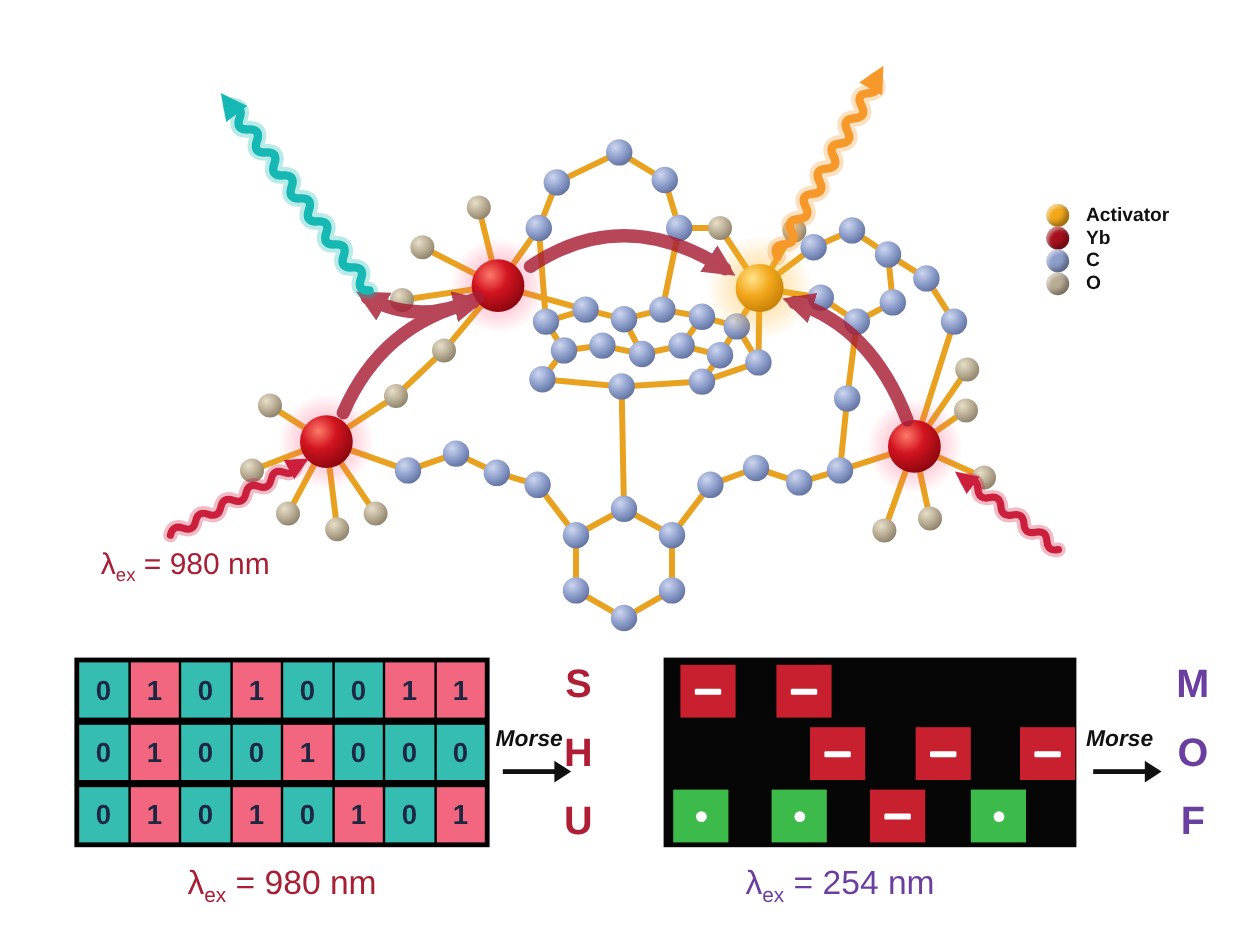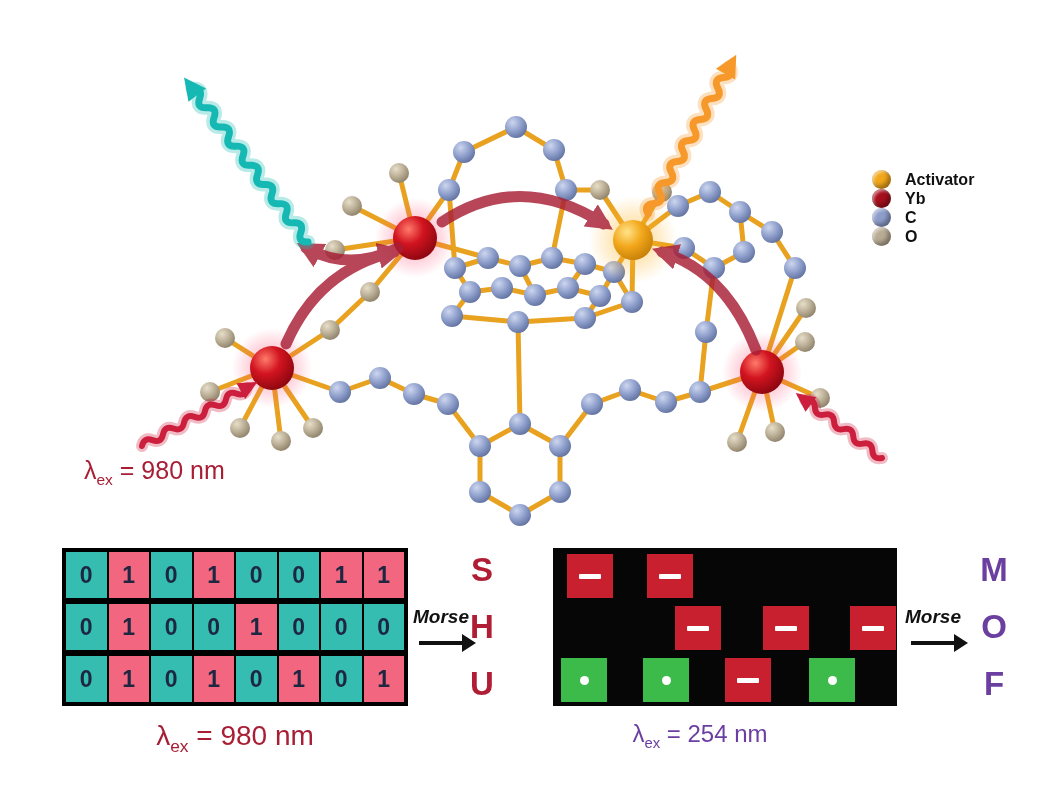--- a/index.html
+++ b/index.html
@@ -12,21 +12,21 @@
   .molecule-svg{position:absolute;left:0;top:0}
   .legend{position:absolute;left:872px;top:170px;display:flex;flex-direction:column;}
   .legend-item{display:flex;align-items:center;gap:14px}
   .legend-dot{width:19px;height:19px;border-radius:50%;
       box-shadow:inset -3px -3px 4px rgba(0,0,0,.35),inset 2px 2px 3px rgba(255,255,255,.5)}
   .legend-label{font-size:16px;font-weight:bold;color:#111}
   .lambda{position:absolute;font-weight:normal;white-space:nowrap}
   .lambda sub{font-size:.62em}
   .lambda.mol{left:84px;top:456px;font-size:25px;color:#a81e35}
   .lambda.bl{left:85px;top:720px;width:300px;text-align:center;font-size:28px;color:#a81e35}
-  .lambda.br{left:550px;top:720px;width:300px;text-align:center;font-size:24px;color:#6b3fa0}
+  .lambda.br{left:550px;top:720px;width:300px;text-align:center;font-size:28px;color:#6b3fa0}
   .binary-panel{position:absolute;left:62px;top:548px;width:346px;height:158px;background:#000;
       padding:4px;display:flex;flex-direction:column;justify-content:space-between}
   .binary-row{display:flex;height:46px;gap:2px}
   .bit{flex:1;display:flex;align-items:center;justify-content:center;
       font-size:23px;font-weight:600;color:#1e2742}
   .morse-panel{position:absolute;left:553px;top:548px;width:344px;height:158px;background:#060606}
   .morse-cell{position:absolute;width:46px;height:44px;display:flex;align-items:center;justify-content:center}
   .morse-cell.dash .sym{width:22px;height:5px;background:#fff;border-radius:1px}
   .morse-cell.dot .sym{width:9px;height:9px;background:#fff;border-radius:50%}
   .letters{position:absolute;top:551px;height:152px;display:flex;flex-direction:column;

